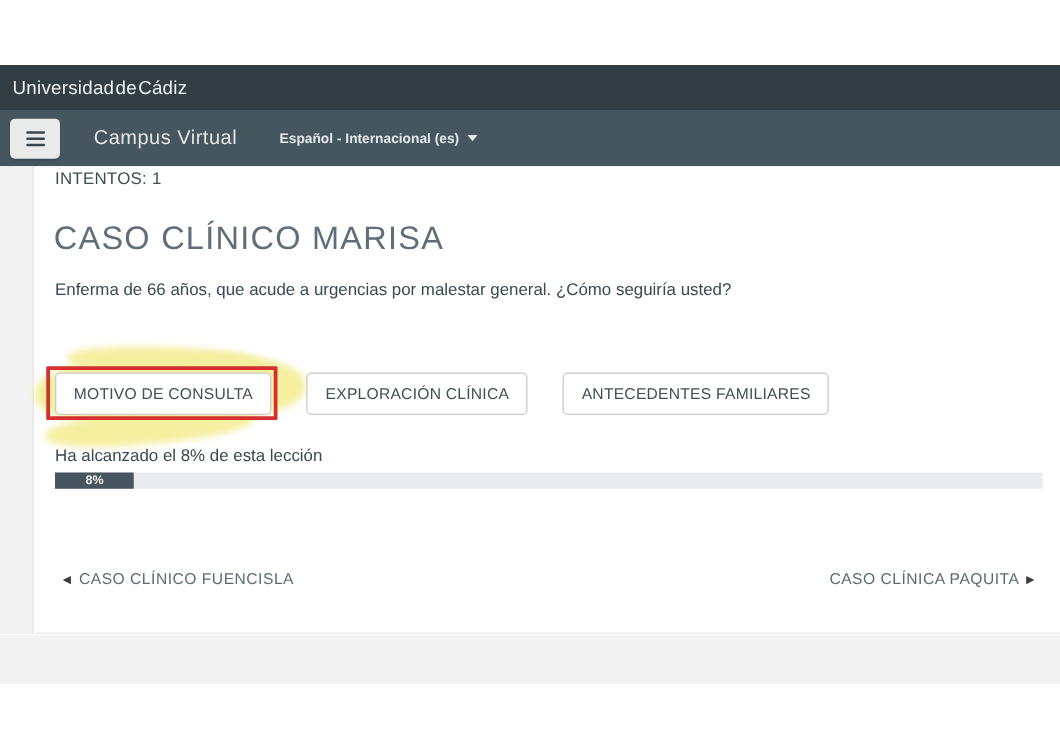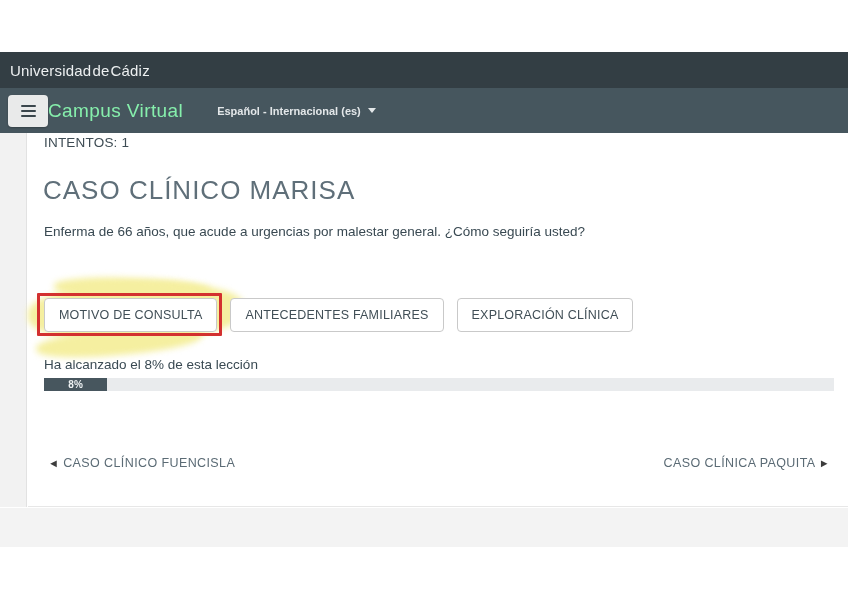--- a/index.html
+++ b/index.html
@@ -24,21 +24,21 @@
     position: absolute; top: 88px; left: 0; right: 0; height: 45px;
     background: #46565e; display: flex; align-items: center;
   }
   .menu-btn {
     margin-left: 8px; width: 40px; height: 32px; border: none; border-radius: 4px;
     background: #e9eaea; display: flex; flex-direction: column; justify-content: center;
     align-items: center; gap: 3px; cursor: pointer; box-shadow: 0 1px 2px rgba(0,0,0,0.25);
   }
   .menu-btn .bar { width: 15px; height: 2px; background: #3a464c; border-radius: 1px; }
   .site-title {
-    font-size: 19px; font-weight: 400; color: #86efac;
+    margin-left: 27px; font-size: 16px; font-weight: 400; color: #e5e5e5;
     letter-spacing: 0.4px; cursor: pointer;
   }
   .lang-menu {
     margin-left: 34px; font-size: 11px; font-weight: 700; color: #e3e7e9;
     display: flex; align-items: center; gap: 7px; cursor: pointer;
   }
   .lang-menu .caret {
     width: 0; height: 0; border-left: 4px solid transparent; border-right: 4px solid transparent;
     border-top: 5px solid #e3e7e9; display: inline-block;
   }
@@ -55,21 +55,21 @@
   }
 
   .attempts { position: absolute; top: 2px; left: 16px; font-size: 13.5px; color: #3e4c54; letter-spacing: 0.2px; }
   .lesson-title {
     position: absolute; top: 42px; left: 15px; font-size: 26px; font-weight: 300;
     color: #5f6f79; letter-spacing: 1px;
   }
   .lesson-desc { position: absolute; top: 91px; left: 16px; font-size: 13.5px; color: #394952; }
 
   
-  .buttons-row { position: absolute; top: 165px; left: 16px; display: flex; gap: 13px; z-index: 2; }
+  .buttons-row { position: absolute; top: 165px; left: 16px; display: flex; gap: 28px; z-index: 2; }
   .answer-btn {
     padding: 9px 14px; font-size: 12.5px; color: #404e56; background: #ffffff;
     border: 1px solid #c9c9c9; border-radius: 4px; letter-spacing: 0.2px;
     font-family: "Liberation Sans", "DejaVu Sans", sans-serif; cursor: pointer; white-space: nowrap;
   }
   .annotated-wrap { position: relative; display: inline-block; }
   .red-box {
     position: absolute; left: -7px; right: -5px; top: -5px; bottom: -4px;
     border: 3px solid #d3302f; z-index: 3; pointer-events: none; border-radius: 1px;
   }
@@ -144,22 +144,22 @@
 
     <div class="hl-blob hl-1"></div>
     <div class="hl-blob hl-2"></div>
     <div class="hl-blob hl-3"></div>
 
     <div class="buttons-row">
       <span class="annotated-wrap">
         <button class="answer-btn">MOTIVO DE CONSULTA</button>
         <span class="red-box"></span>
       </span>
+      <button class="answer-btn">EXPLORACIÓN CLÍNICA</button>
       <button class="answer-btn">ANTECEDENTES FAMILIARES</button>
-      <button class="answer-btn">EXPLORACIÓN CLÍNICA</button>
     </div>
 
     <div class="progress-label">Ha alcanzado el 8% de esta lección</div>
     <div class="progress-track">
       <div class="progress-fill" style="width: 8%;">8%</div>
     </div>
 
     <div class="lesson-link prev-link">
       <span class="arrow">◄</span>
       <span>CASO CLÍNICO FUENCISLA</span>

